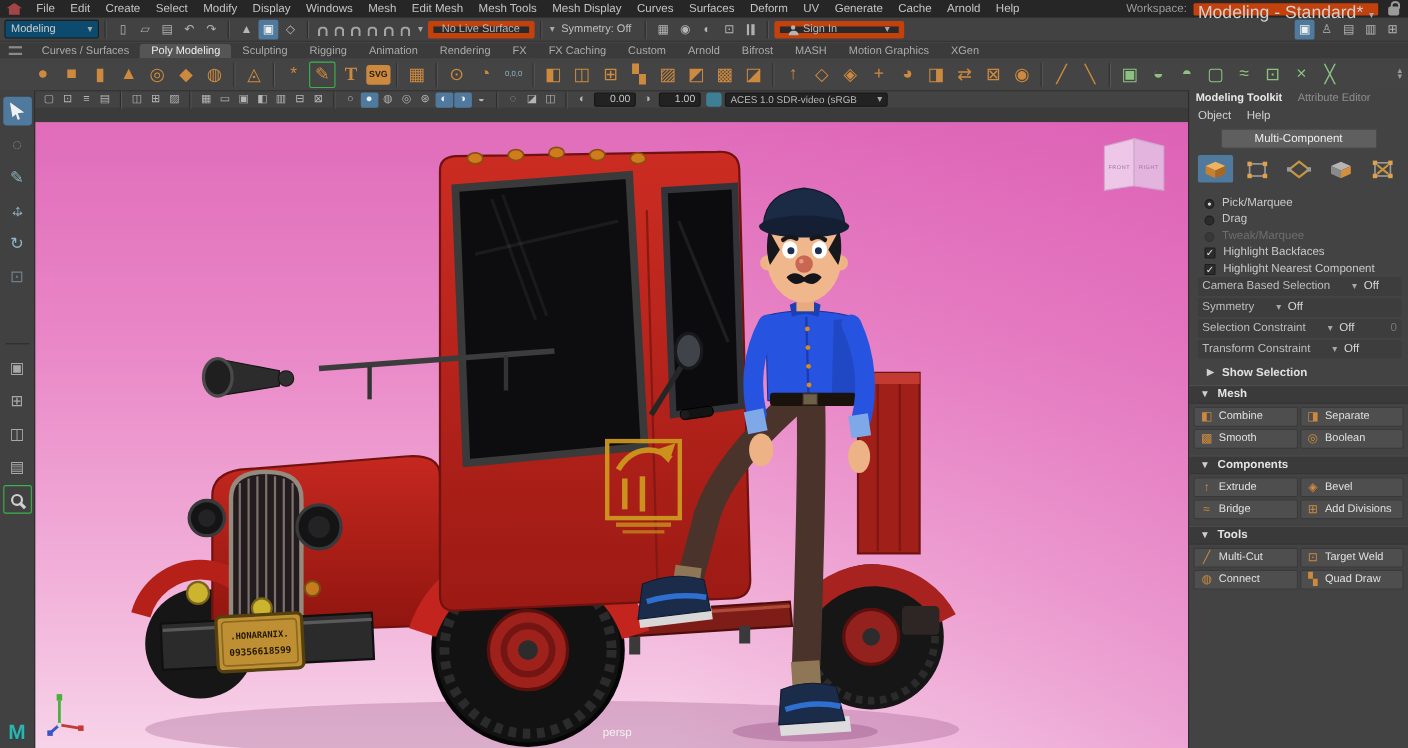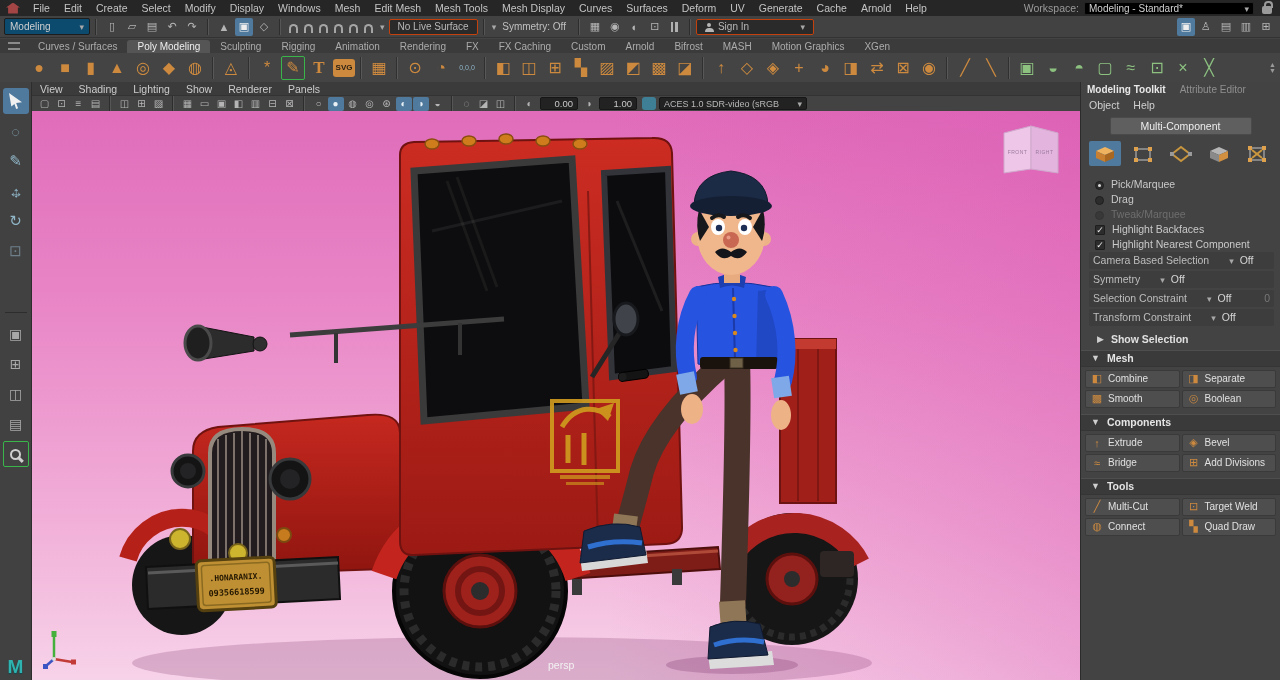--- a/index.html
+++ b/index.html
@@ -4,34 +4,34 @@
 <style>
   *{margin:0;padding:0;box-sizing:border-box}
   html,body{width:1280px;height:680px;overflow:hidden}
   body{font-family:"Liberation Sans","DejaVu Sans",sans-serif;background:#434343;color:#cfcfcf;position:relative;-webkit-user-select:none}
   
   #menubar{position:absolute;top:0;left:0;width:1280px;height:16px;background:#262626;display:flex;align-items:center;font-size:10.5px;color:#c4c4c4;padding-left:4px;z-index:5}
   #menubar .mi{padding:0 7px;cursor:default;white-space:nowrap}
   #menubar .home{width:14px;height:11px;background:#a34545;clip-path:polygon(50% 0,100% 45%,85% 45%,85% 100%,15% 100%,15% 45%,0 45%);margin:0 6px 0 2px}
   #menubar .spacer{flex:1}
   .wslabel{color:#9a9a9a;margin-right:5px}
-  .wsdrop{width:170px;height:13px;background:#000000;border:1px solid #242424;border-radius:2px;display:flex;align-items:center;font-size:10px;color:#d0d0d0;padding:0 4px}
+  .wsdrop{width:170px;height:13px;background:#c2410c;border:1px solid #242424;border-radius:2px;display:flex;font-size:16px;color:#d0d0d0;padding:0 4px}
   .wsdrop .txt{flex:1}
   .car::after{content:"▾";font-size:9px;color:#a8a8a8}
   .lock{width:10px;height:8px;background:#9a9a9a;border-radius:2px;position:relative;margin:4px 8px 0 8px}
   .lock::before{content:"";position:absolute;top:-5px;left:1.5px;width:5px;height:5px;border:2px solid #9a9a9a;border-bottom:none;border-radius:4px 4px 0 0}
   
   #statusline{position:absolute;top:16px;left:0;width:1280px;height:22px;background:#424242;border-bottom:1px solid #333;display:flex;align-items:center;padding:0 4px;font-size:10px}
   .vsep{width:2px;height:16px;border-left:1px solid #2d2d2d;border-right:1px solid #565656;margin:0 5px}
   .sdrop{width:86px;height:17px;background:#0c4a6e;border:1px solid #1d1d1d;border-radius:2px;display:flex;align-items:center;padding:0 5px;color:#cfcfcf}
   .sdrop .txt{flex:1}
   .ic{width:18px;height:18px;display:inline-flex;align-items:center;justify-content:center;font-size:11px;color:#b5b5b5;border-radius:2px;margin:0 1px}
   .ic.act{background:#4f7a9e;color:#eee}
   .mgt{display:inline-block;width:9px;height:9px;border:2.5px solid #a5a5a5;border-bottom:none;border-radius:5px 5px 0 0;margin:3px 3px 0 3px}
-  .field{height:16px;background:#2a2a2a;border:1px solid #c2410c;display:flex;align-items:center;justify-content:center;color:#b8b8b8;padding:0 8px;border-radius:2px}
+  .field{height:16px;background:#2a2a2a;border:5px solid #c2410c;display:flex;align-items:center;justify-content:center;color:#b8b8b8;padding:0 8px;border-radius:2px}
   .person{width:8px;height:8px;position:relative;margin-right:5px}
   .person::before{content:"";position:absolute;top:0;left:2px;width:4.5px;height:4.5px;border-radius:50%;background:#b5b5b5}
   .person::after{content:"";position:absolute;bottom:-1px;left:0;width:9px;height:4px;border-radius:4px 4px 0 0;background:#b5b5b5}
   .pause{display:flex;gap:2px;margin:0 6px}
   .pause i{width:2.5px;height:10px;background:#b0b0b0}
   
   #shelftabs{position:absolute;top:39px;left:0;width:1280px;height:14px;background:#3b3b3b;display:flex;align-items:flex-end;font-size:10px;color:#ababab;padding-left:2px}
   #shelftabs .hamb{width:12px;height:8px;margin:0 8px 3px 6px;border-top:2px solid #8a8a8a;border-bottom:2px solid #8a8a8a}
   .stab{padding:1px 10px;cursor:default;white-space:nowrap}
   .stab.active{background:#555;color:#eee;border-radius:3px 3px 0 0}
@@ -280,28 +280,20 @@
   <span class="tool lay">⊞</span>
   <span class="tool lay">◫</span>
   <span class="tool lay">▤</span>
   <span class="tool zoomreg">
       <span class="mag"></span>
     </span>
   <span id="mayalogo">M</span>
 </div>
 
 <div id="viewport">
-  <div id="vpmenus">
-    <span class="mi">View</span>
-    <span class="mi">Shading</span>
-    <span class="mi">Lighting</span>
-    <span class="mi">Show</span>
-    <span class="mi">Renderer</span>
-    <span class="mi">Panels</span>
-  </div>
   <div id="vptoolbar">
     <span class="vic">▢</span>
     <span class="vic">⊡</span>
     <span class="vic">≡</span>
     <span class="vic">▤</span>
     <span class="vsep"></span>
     <span class="vic">◫</span>
     <span class="vic">⊞</span>
     <span class="vic">▨</span>
     <span class="vsep"></span>

